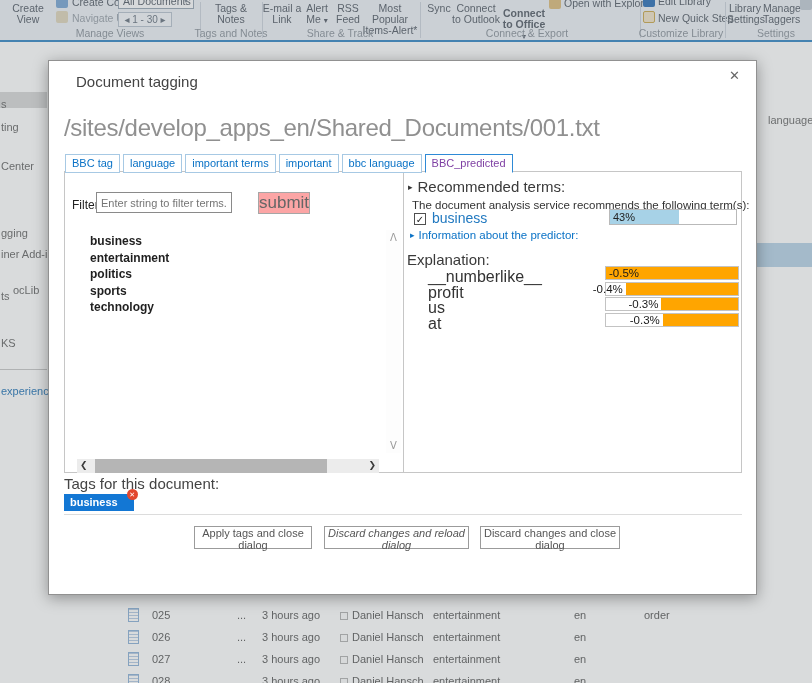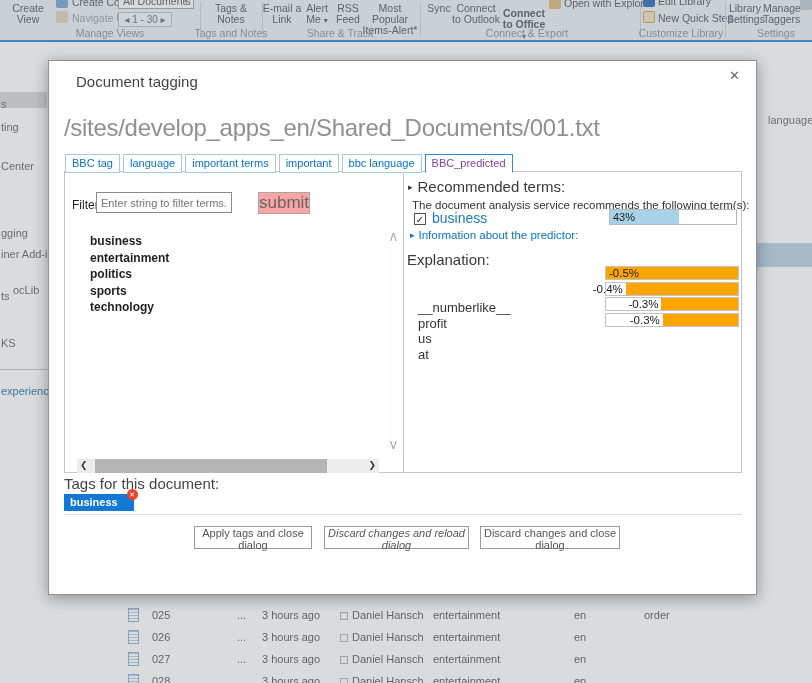--- a/index.html
+++ b/index.html
@@ -64,21 +64,21 @@
   .tri{font-size:9px;color:#333;margin-right:5px;vertical-align:2px;}
   .rec-desc{position:absolute;left:347px;top:27px;font-size:11.5px;color:#333;white-space:nowrap;}
   .checkbox{position:absolute;left:349px;top:41px;width:12px;height:12px;border:1px solid #4f4f4f;font-size:10px;line-height:11px;text-align:center;color:#222;background:#fff;cursor:pointer;}
   .rec-term{position:absolute;left:367px;top:38px;font-size:14px;color:#2179c0;cursor:pointer;}
   .score-bar{position:absolute;left:544px;top:37px;width:128px;height:16px;border:1px solid #b9b9b9;background:#fff;}
   .score-fill{position:absolute;left:0;top:0;bottom:0;background:var(--score-fill);}
   .score-label{position:absolute;left:3px;top:1px;font-size:11px;color:#222;}
   .predictor{position:absolute;left:345px;top:57px;font-size:11.5px;color:var(--link);white-space:nowrap;cursor:pointer;}
   .tri2{font-size:9px;margin-right:4px;vertical-align:1px;}
   .exp-heading{position:absolute;left:342px;top:79px;font-size:15px;color:#3a3a3a;}
-  .exp-word{position:absolute;left:353px;font-size:13px;color:#333;white-space:nowrap;margin-top:32px;}
+  .exp-word{position:absolute;left:363px;font-size:16px;color:#333;white-space:nowrap;}
   .exp-bar{position:absolute;left:540px;width:134px;height:14px;border:1px solid #c3c3c3;background:#fff;}
   .exp-fill{position:absolute;right:0;top:0;bottom:0;background:var(--orange);}
   .exp-pct{position:absolute;top:0;font-size:11.5px;color:#1a1a1a;z-index:2;white-space:nowrap;}
   .exp-note{position:absolute;left:346px;top:159px;width:330px;font-size:11.5px;line-height:14px;color:#333;}
 
   .tags-heading{position:absolute;left:15px;top:414px;font-size:15px;color:#444;}
   .doc-tag{position:absolute;left:15px;top:433px;background:var(--tag-bg);color:#fff;font-size:11px;font-weight:bold;padding:2px 16px 3px 6px;cursor:pointer;}
   .tag-badge{position:absolute;right:-4px;top:-5px;width:11px;height:11px;border-radius:50%;background:var(--badge);color:#fff;font-size:7px;line-height:11px;text-align:center;}
   .dlg-rule{position:absolute;left:15px;top:453px;width:678px;height:1px;background:#dcdcdc;}
   .dlg-btn{position:absolute;top:465px;height:23px;border:1px solid #9b9b9b;background:#fff;font-size:11px;color:#555;font-family:inherit;cursor:pointer;}

